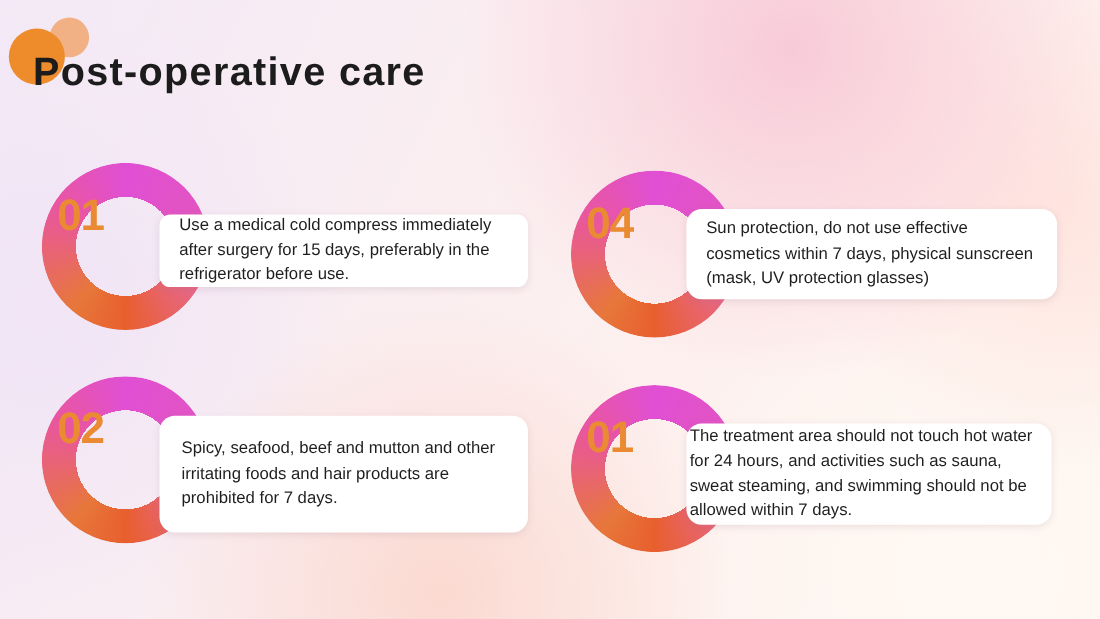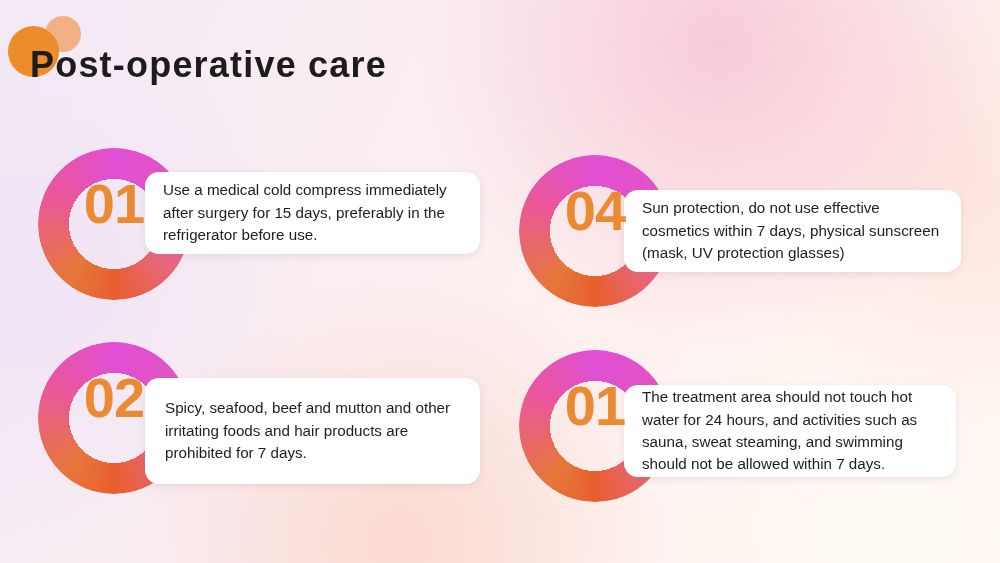--- a/index.html
+++ b/index.html
@@ -77,22 +77,21 @@
         #e85f2e 360deg);
     -webkit-mask: radial-gradient(circle, transparent 0 45px, #000 45px);
             mask: radial-gradient(circle, transparent 0 45px, #000 45px);
     filter: drop-shadow(0 2px 3px rgba(180,120,150,0.20));
   }
   .num {
     position: absolute;
     left: 14px;
     top: 28px;
     width: 124px;
-    text-align: center;
-    font-size: 56px;
+    font-size: 40px;
     font-weight: bold;
     letter-spacing: -1px;
     color: #ea8b33;
     line-height: 1;
     z-index: 3;
   }
 
   .card {
     position: absolute;
     background: #ffffff;
@@ -108,24 +107,24 @@
     line-height: 1.47;
     color: #1e1e1e;
   }
 
   
   #item-01 { left: 38px;  top: 148px; }
   #item-02 { left: 519px; top: 155px; }
   #item-03 { left: 38px;  top: 342px; }
   #item-04 { left: 519px; top: 350px; }
 
-  #item-01 .card { left: 107px; top: 24px;  width: 335px; height: 82px; padding: 0 16px 0 18px; }
+  #item-01 .card { left: 107px; top: 47px;  width: 335px; height: 66px; padding: 0 16px 0 18px; border-radius: 10px; }
   #item-02 .card { left: 105px; top: 35px;  width: 337px; height: 82px; padding: 0 14px 0 18px; }
   #item-03 .card { left: 107px; top: 36px;  width: 335px; height: 106px; padding: 0 16px 0 20px; }
-  #item-04 .card { left: 105px; top: 35px;  width: 332px; height: 92px; padding: 0 14px 0 18px; }
+  #item-04 .card { left: 105px; top: 35px;  width: 332px; height: 92px; padding: 0 14px 0 3px; }
 </style>
 </head>
 <body>
 
 <div id="slide">
 
   <div class="deco-dot deco-dot-small"></div>
   <div class="deco-dot deco-dot-large"></div>
 
   <div class="page-title">Post-operative care</div>

